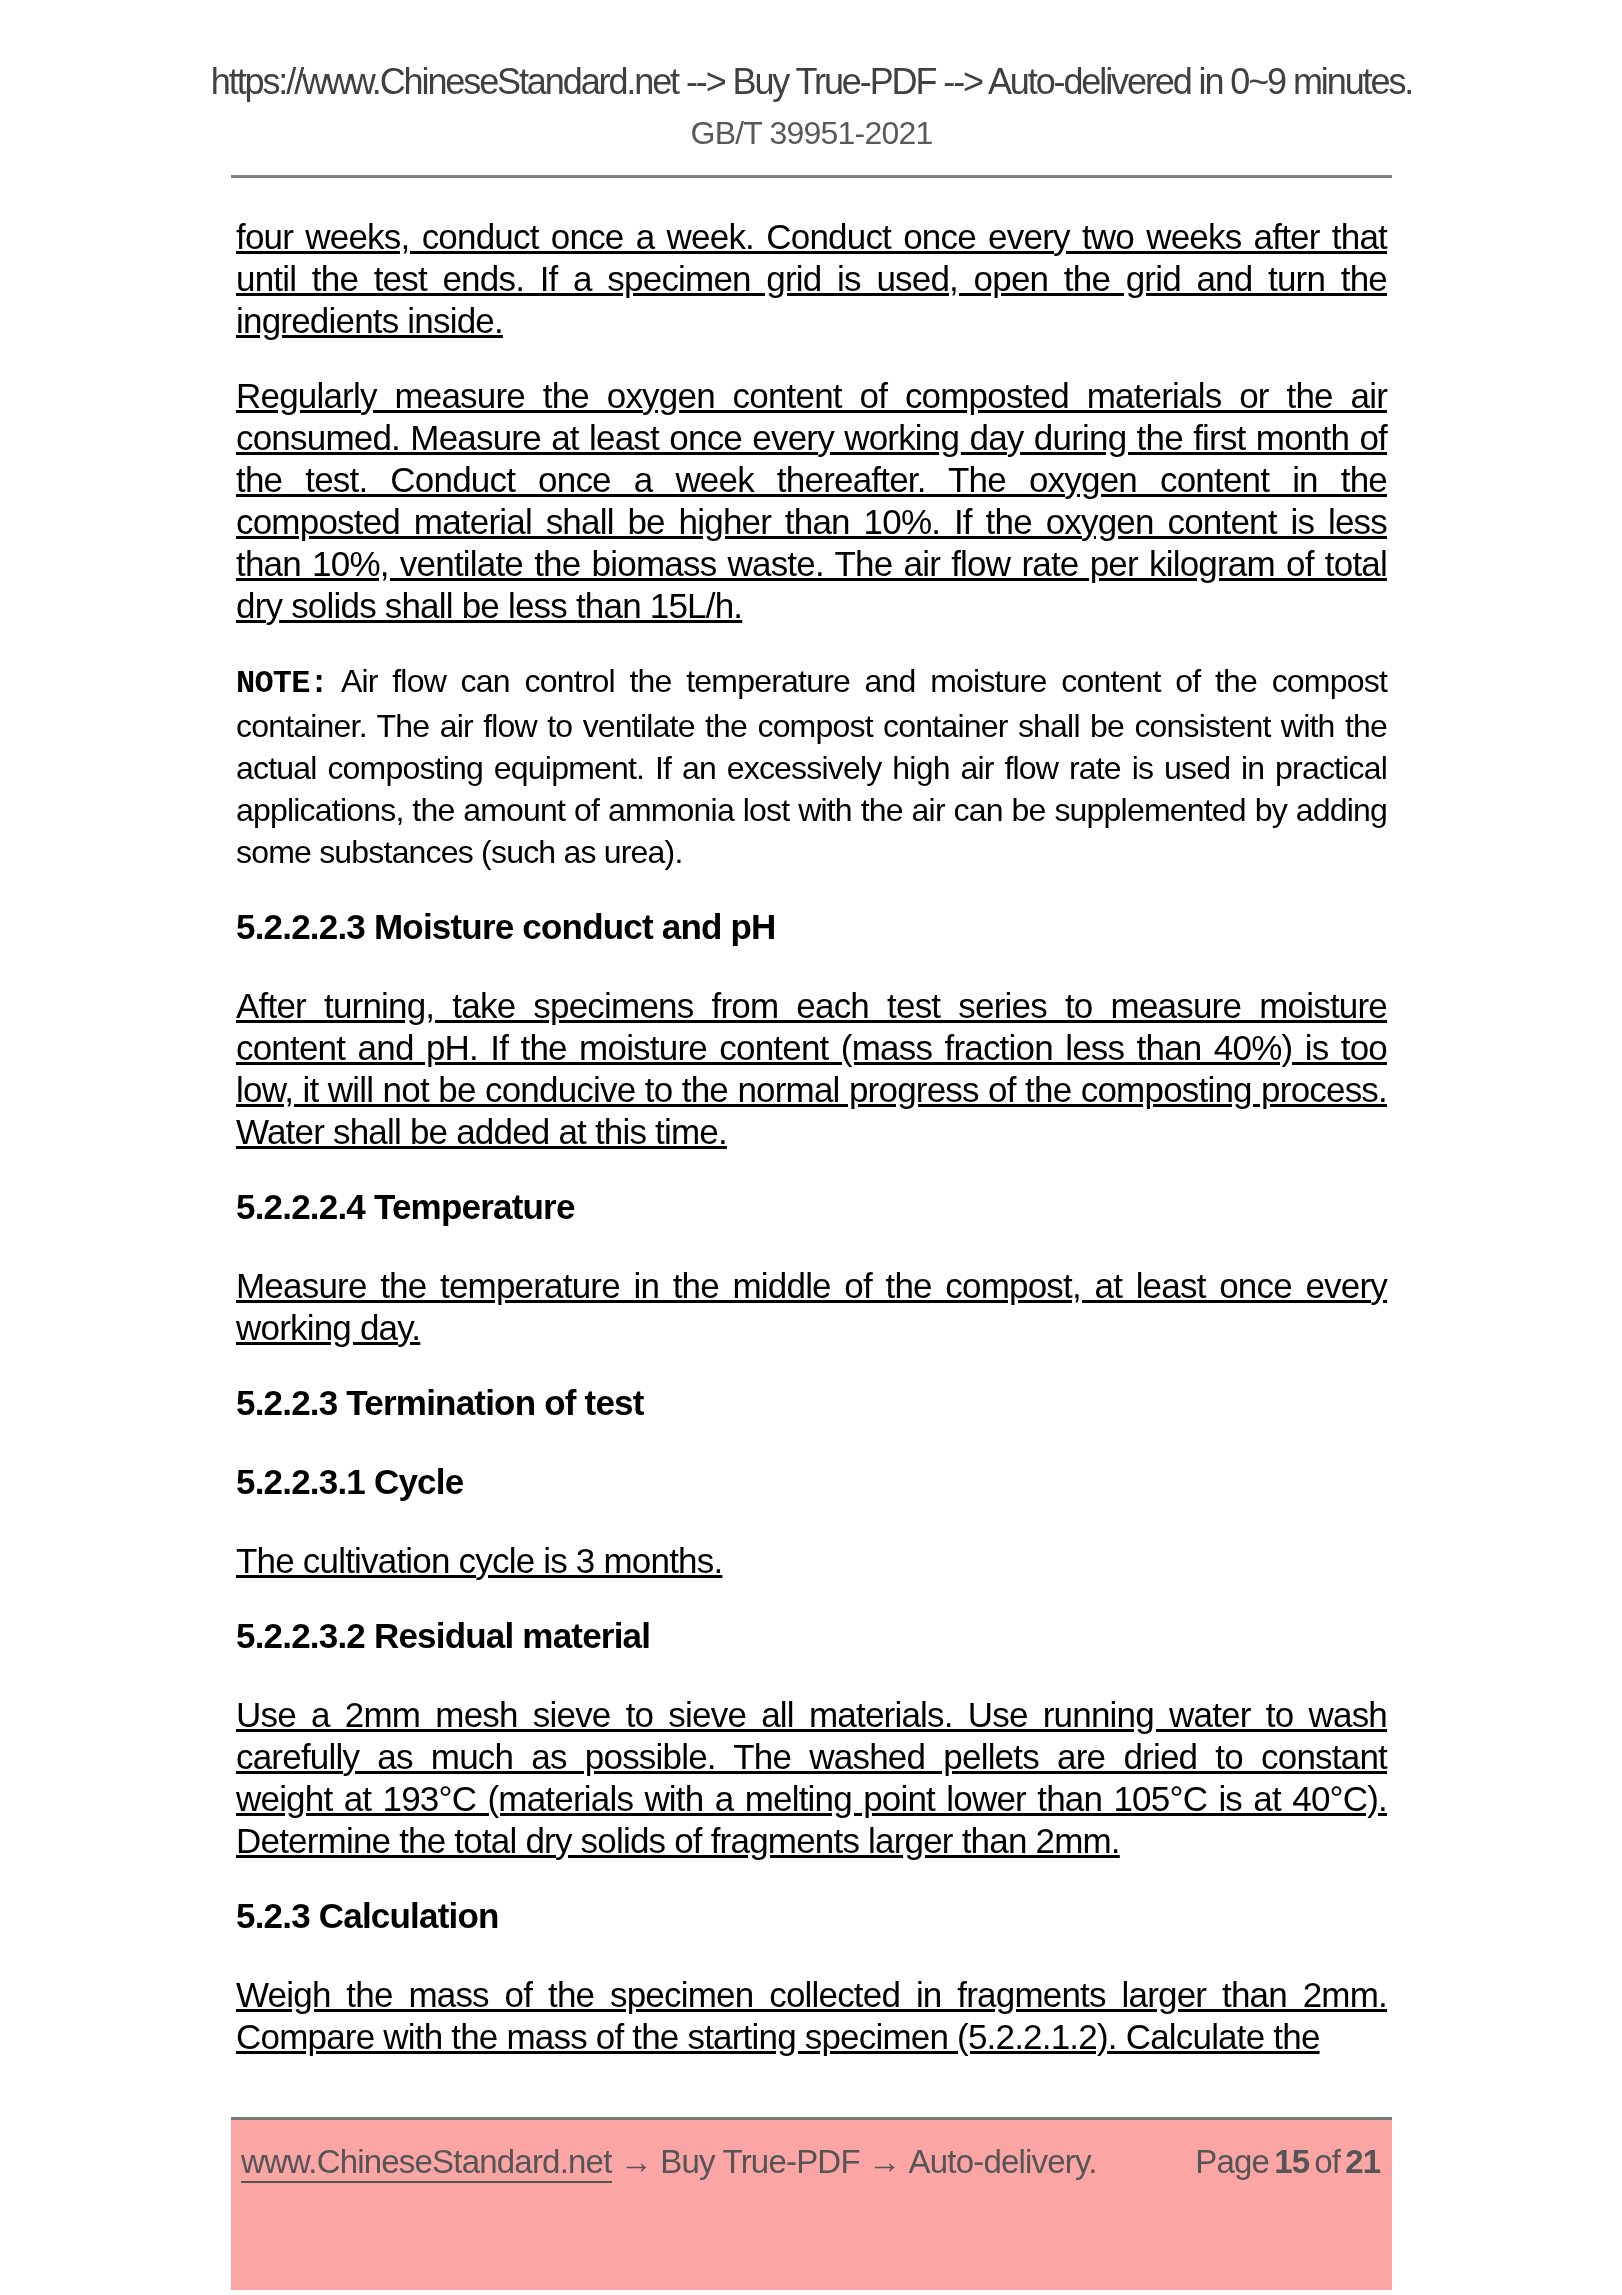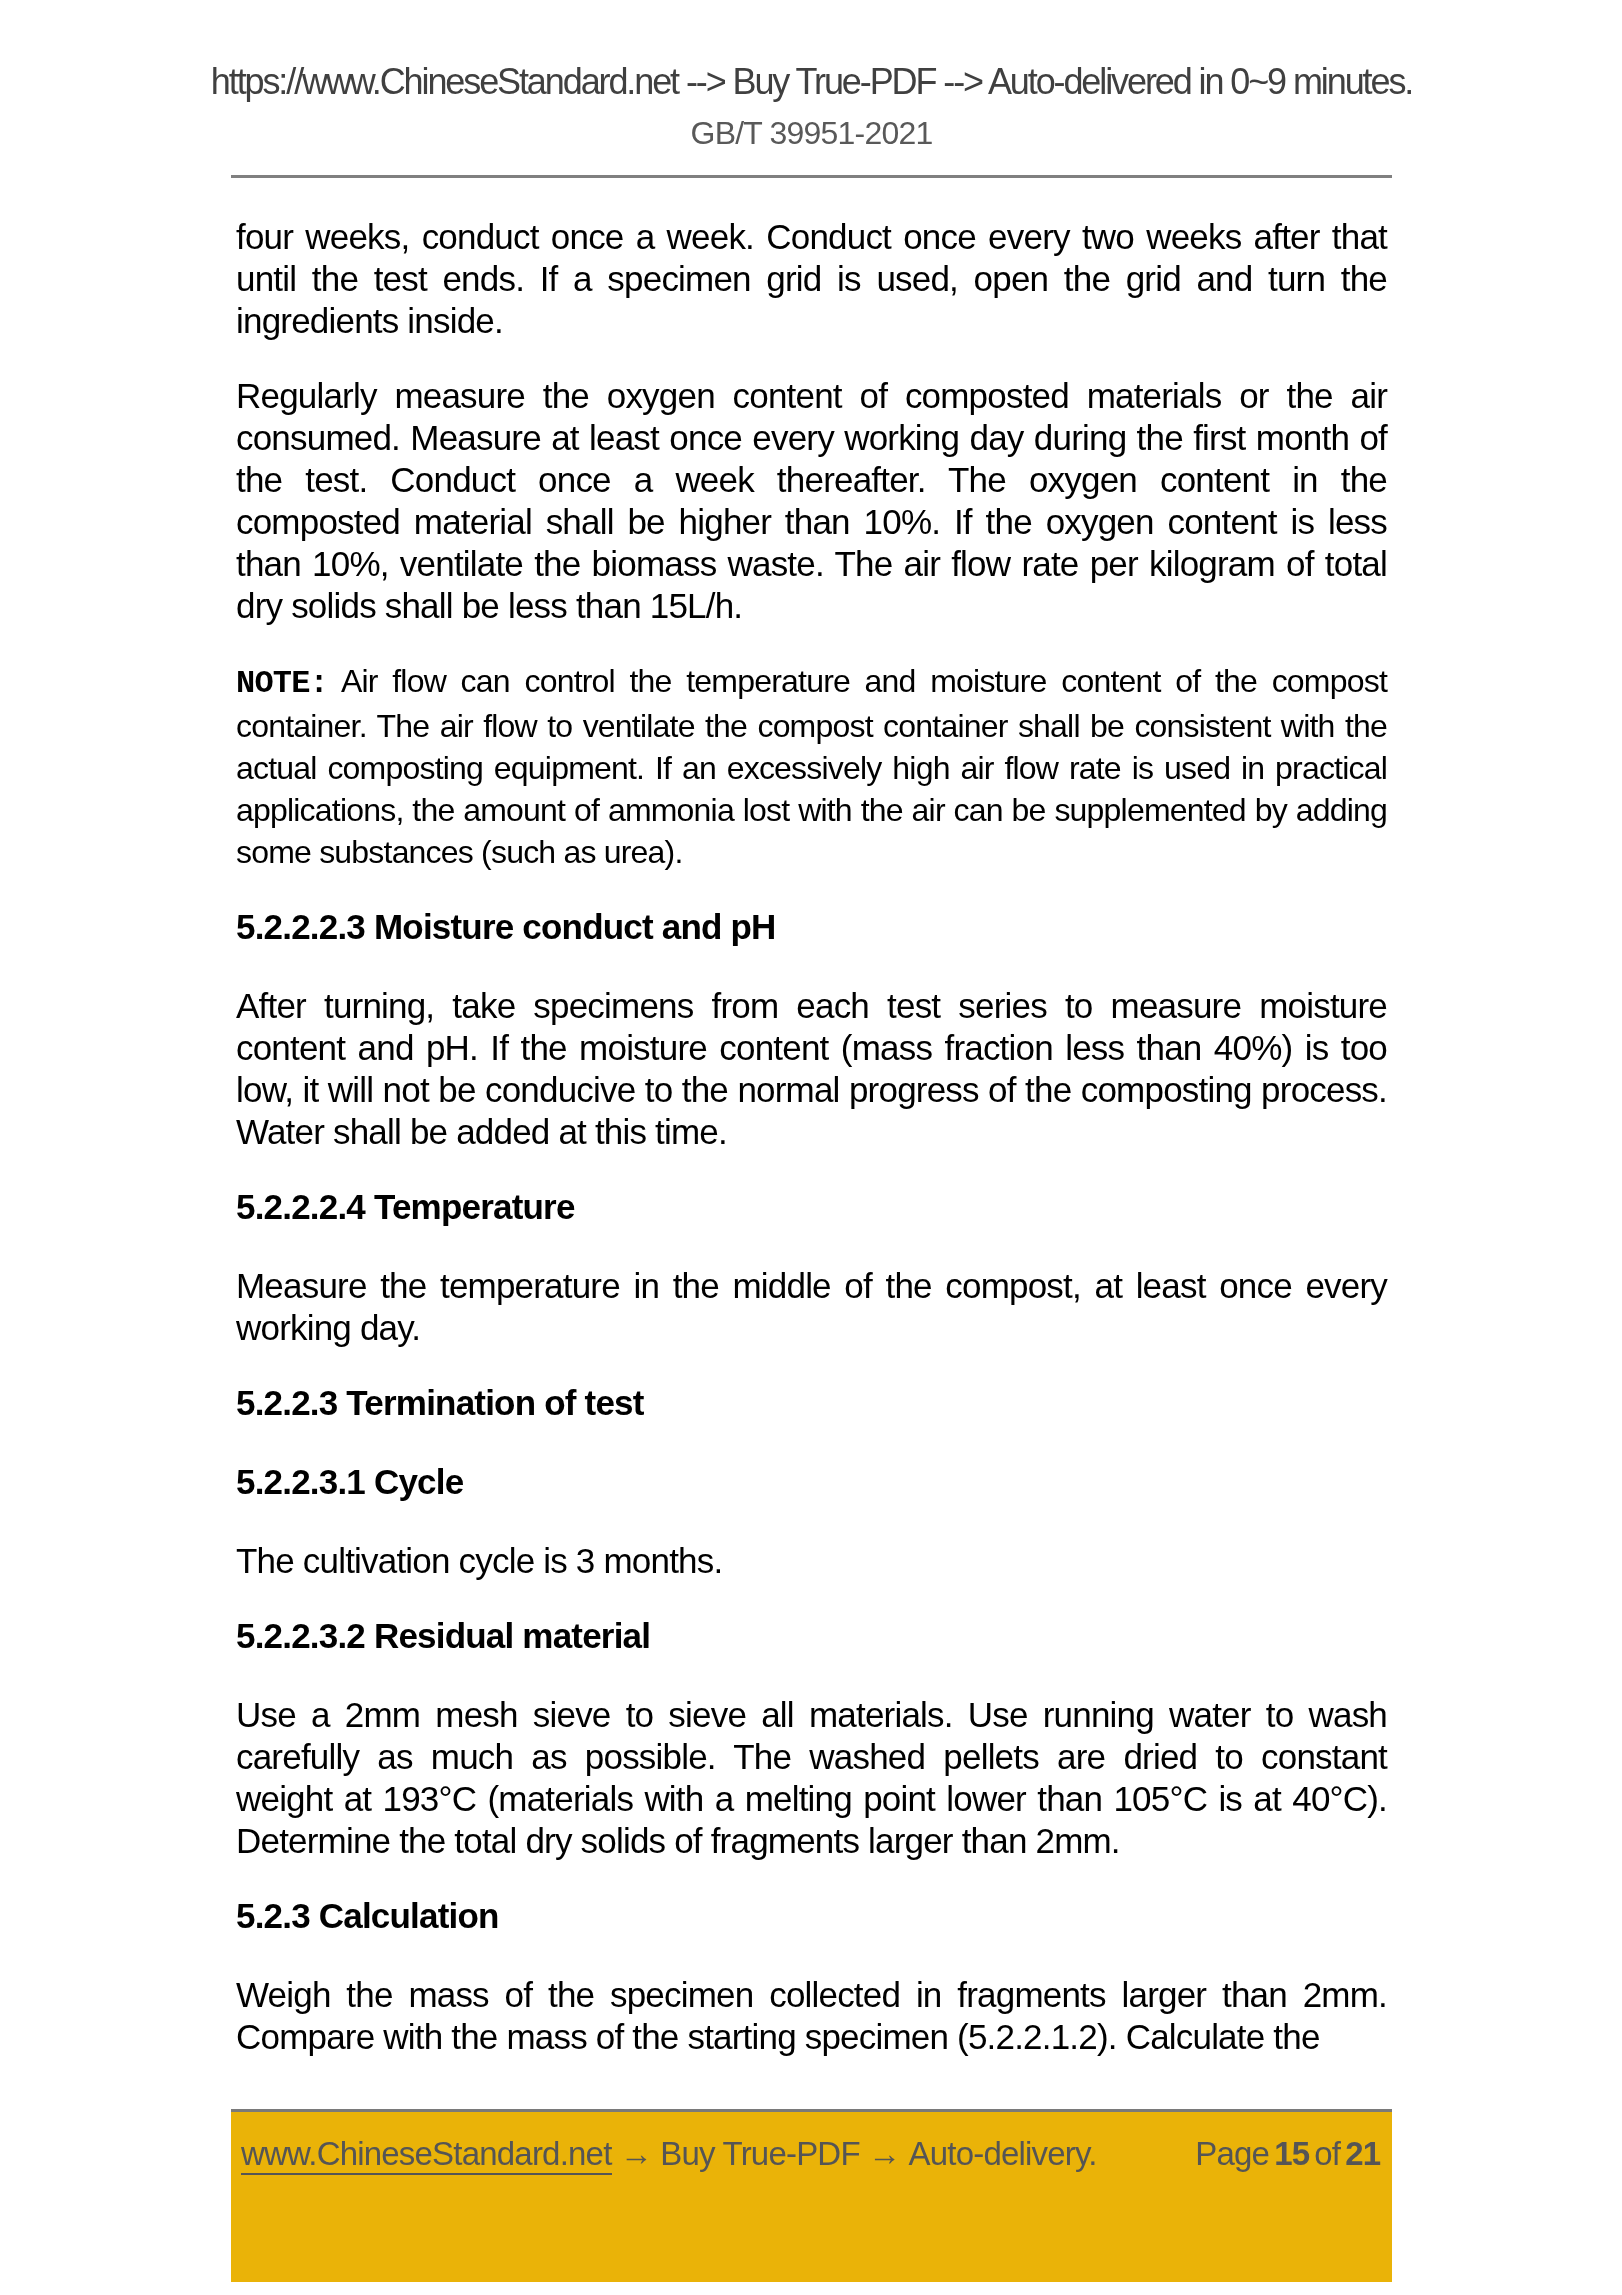--- a/index.html
+++ b/index.html
@@ -48,20 +48,21 @@
     width: 1151px;
     margin: 38px auto 0 auto;
   }
   .para {
     margin: 0 0 33px 0;
     font-size: 35px;
     line-height: 42px;
     letter-spacing: -0.8px;
     text-align: justify;
     color: #000000;
+    text-decoration: underline;
   }
   .heading {
     margin: 0 0 37px 0;
     font-size: 35px;
     line-height: 42px;
     letter-spacing: -0.8px;
     font-weight: bold;
     color: #000000;
   }
   .note {
@@ -74,23 +75,23 @@
   }
   .note .note-label {
     font-weight: bold;
     font-family: Liberation Mono, monospace;
   }
   
   .footer {
     position: absolute;
     left: 231px;
     right: 231px;
-    bottom: 13px;
+    bottom: 5px;
     height: 173px;
-    background: #eab308;
+    background: #fca5a5;
   }
   .footer-divider {
     width: 100%;
     height: 2.5px;
     background: #7a7a7a;
     border: none;
     margin: 0;
   }
   .footer-row {
     margin-top: 22px;

